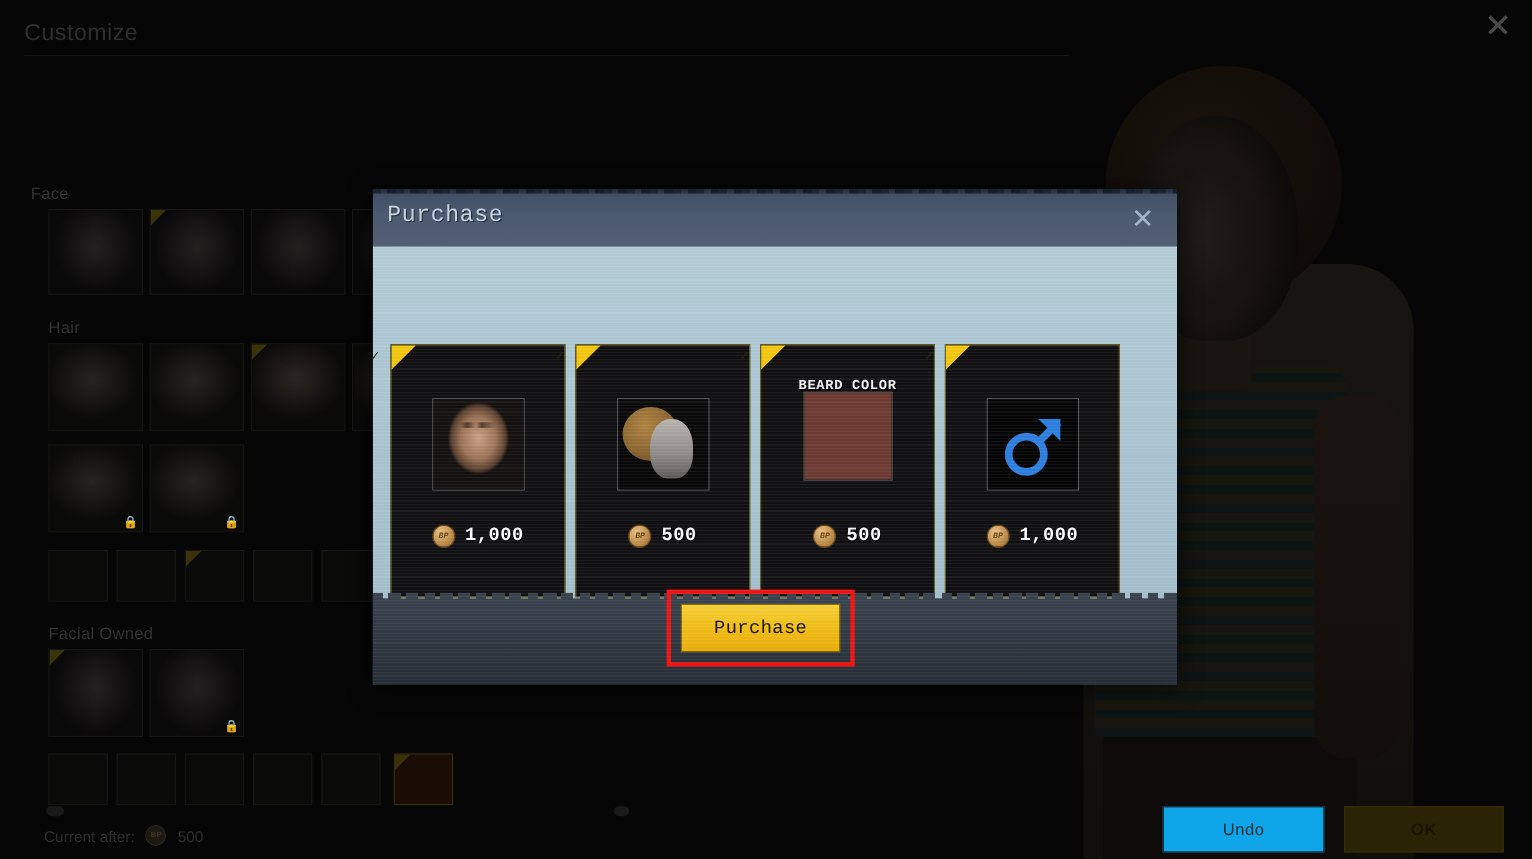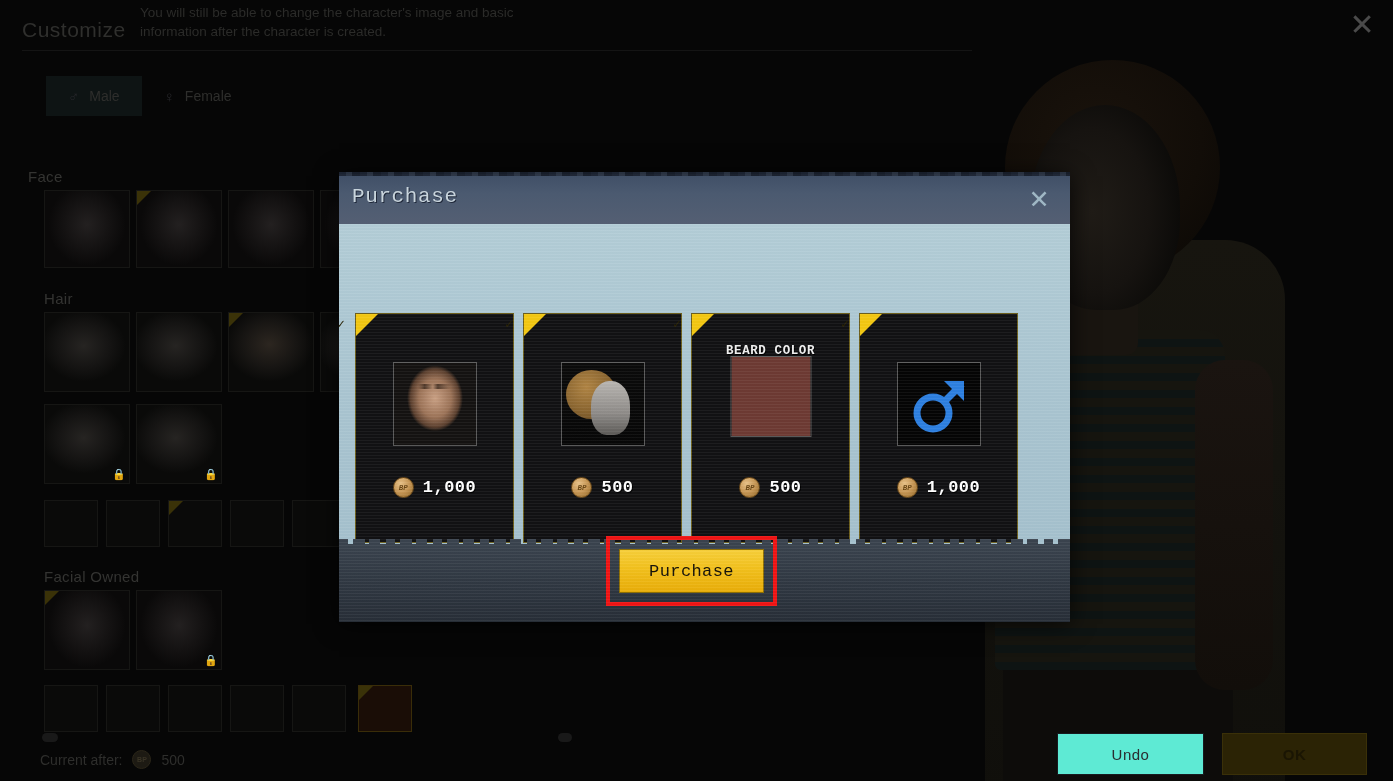--- a/index.html
+++ b/index.html
@@ -58,21 +58,21 @@
      background:radial-gradient(circle at 42% 38%, #1a130c 0%, #120d08 58%, #090704 100%);}
   #char .arm{position:absolute;left:340px;top:360px;width:78px;height:330px;
      background:linear-gradient(180deg,#1a1410 0%,#120e0a 100%);border-radius:30px;}
   #char .pants{position:absolute;left:148px;top:640px;width:230px;height:150px;background:#0d0c0a;}
 
   #close-x{position:absolute;right:14px;top:8px;width:34px;height:34px;color:#4a4a4a;font-size:30px;
      display:flex;align-items:center;justify-content:center;font-weight:200;line-height:1;}
 
   .btm-btn{position:absolute;top:733px;height:40px;display:flex;align-items:center;justify-content:center;
      font-size:15px;letter-spacing:.5px;}
-  #btn-undo{left:1057px;width:145px;background:#5eead4;border:1px solid #171b1f;color:#2a2d30;}
+  #btn-undo{left:1057px;width:145px;background:#0ea5e9;border:1px solid #171b1f;color:#2a2d30;}
   #btn-ok{left:1222px;width:143px;background:#2b2305;border:1px solid #3a3008;color:#1a1503;font-weight:bold;}
 
   
   #dialog{position:absolute;left:339px;top:172px;width:731px;height:448px;
      box-shadow:0 4px 22px rgba(0,0,0,.75);font-family:Liberation Mono, monospace;}
 
   #dlg-header{position:relative;height:50px;
      background:linear-gradient(180deg,#3e4d63 0%,#49586e 30%,#525f73 70%,#46real 100%);
      background:linear-gradient(180deg,#404f66 0%,#4b5a70 40%,#545f73 100%);
      border-top:2px solid #1d2532;}
@@ -154,33 +154,22 @@
   #purchase-btn{width:143px;height:42px;display:flex;align-items:center;justify-content:center;
      background:linear-gradient(180deg,#f7cf3a 0%,#f2c01c 45%,#e9ad09 100%);
      border:1px solid #8e6f05;font-size:17px;color:#161208;letter-spacing:.4px;}
 </style>
 </head>
 <body>
 
 <div id="screen">
 
   <div id="hdr-title">Customize</div>
-  <div id="hdr-note">You will still be able to change the character's image and basic information after the character is created.</div>
   <div id="hdr-rule"></div>
 
-  <div id="tabs">
-    <div class="tab sel">
-      <span class="ticon">♂</span>
-      <span>Male</span>
-    </div>
-    <div class="tab">
-      <span class="ticon">♀</span>
-      <span>Female</span>
-    </div>
-  </div>
 
   <div class="cat-label" style="left:28px;top:168px">Face</div>
   <div class="thumb face" style="left:44px;top:190px;width:84px;height:76px"></div>
   <div class="thumb face" style="left:136px;top:190px;width:84px;height:76px">
     <span class="corner"></span>
   </div>
   <div class="thumb face" style="left:228px;top:190px;width:84px;height:76px"></div>
   <div class="thumb face" style="left:320px;top:190px;width:84px;height:76px"></div>
 
   <div class="cat-label" style="left:44px;top:290px">Hair</div>

